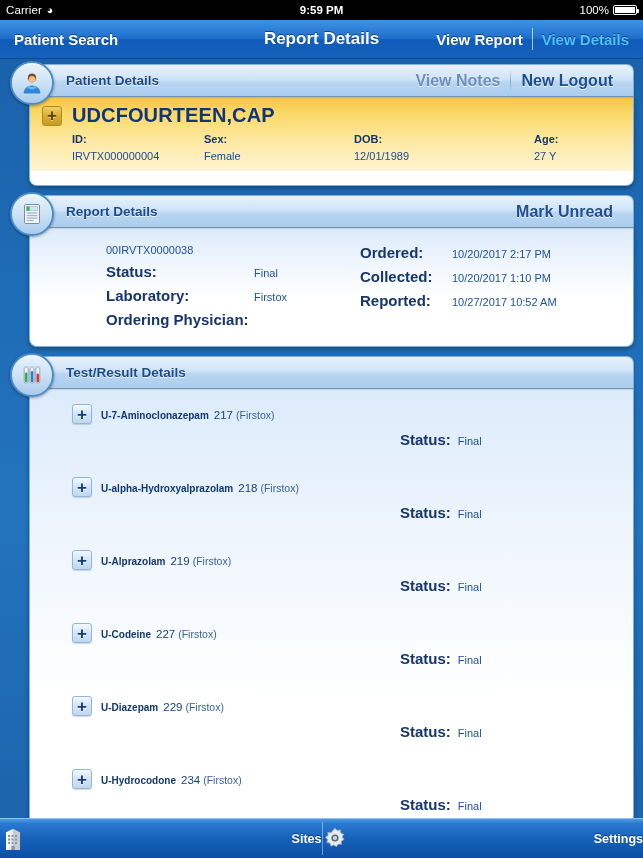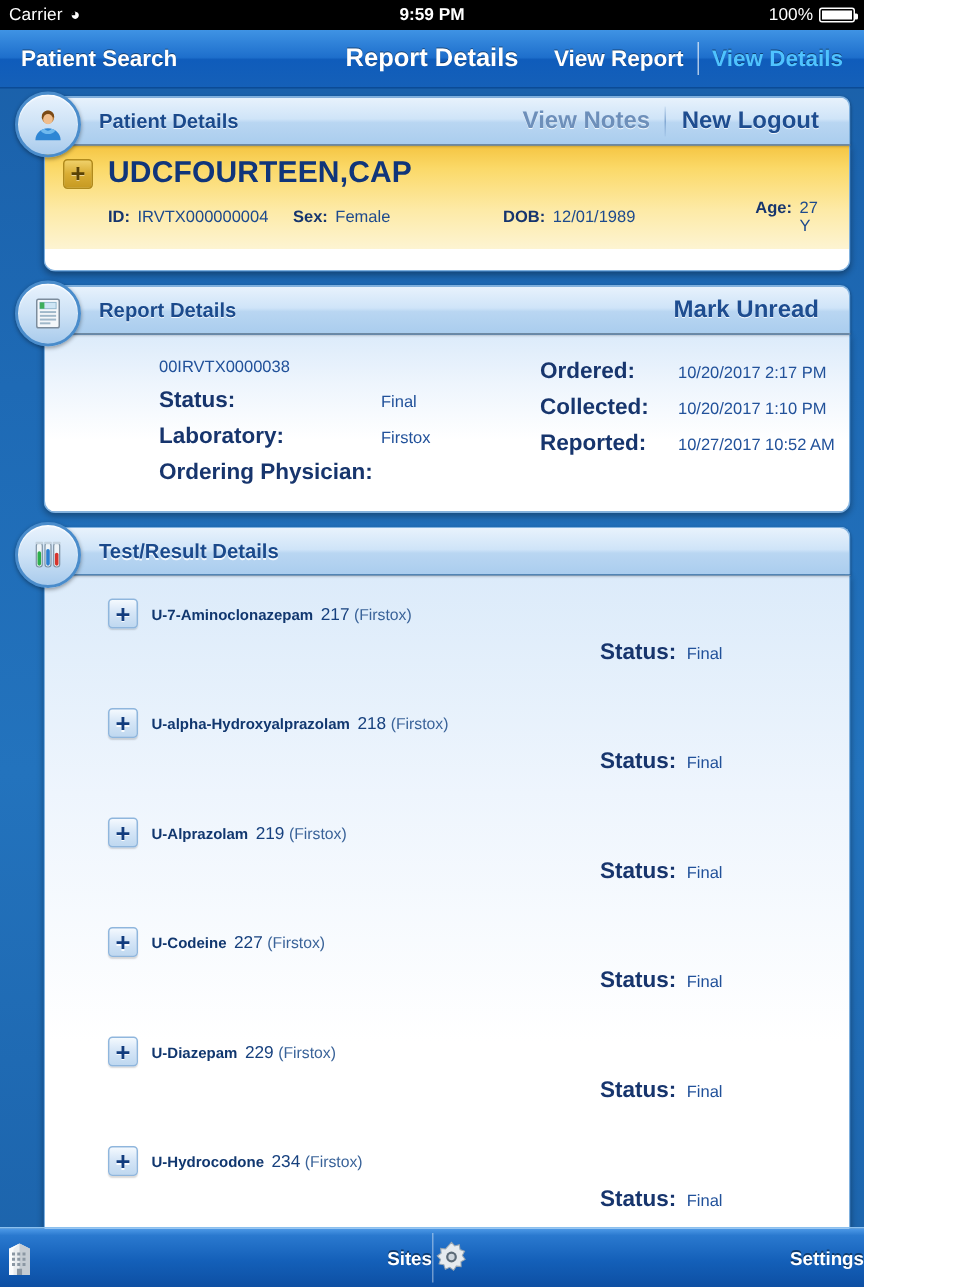--- a/index.html
+++ b/index.html
@@ -6,21 +6,21 @@
 
   html, body {
     width: 643px;
     height: 858px;
     overflow: hidden;
     font-family: "Liberation Sans", sans-serif;
   }
 
   #screen {
     position: relative;
-    width: 576px;
+    width: 643px;
     height: 858px;
     background:
       linear-gradient(180deg, #1a5fa8 0%, #1e6ab5 30%, #2373bd 60%, #1c63ab 100%);
     overflow: hidden;
   }
 
   
   #bg-pattern {
     position: absolute;
     inset: 0;
@@ -187,21 +187,21 @@
   }
   .patient-name {
     font-size: 20px; font-weight: bold; color: #10357a;
     letter-spacing: .1px;
   }
   .patient-meta {
     display: flex; align-items: center;
     padding: 6px 14px 0 14px;
     font-size: 11px; color: #1c3f7e;
   }
-  .patient-meta .cell { display: flex; gap: 5px; align-items: baseline; }
+  .patient-meta .cell { display: flex; gap: 5px; align-items: baseline; flex-direction: column; }
   .patient-meta .k { font-weight: bold; color: #16356e; }
   .patient-meta .v { color: #1d4a8d; }
   .patient-meta .c1 { width: 160px; padding-left: 28px; }
   .patient-meta .c2 { width: 150px; }
   .patient-meta .c3 { width: 180px; }
   .patient-meta .c4 { }
   .patient-footer { height: 14px; background: #fff; }
 
   
   .report-grid {

